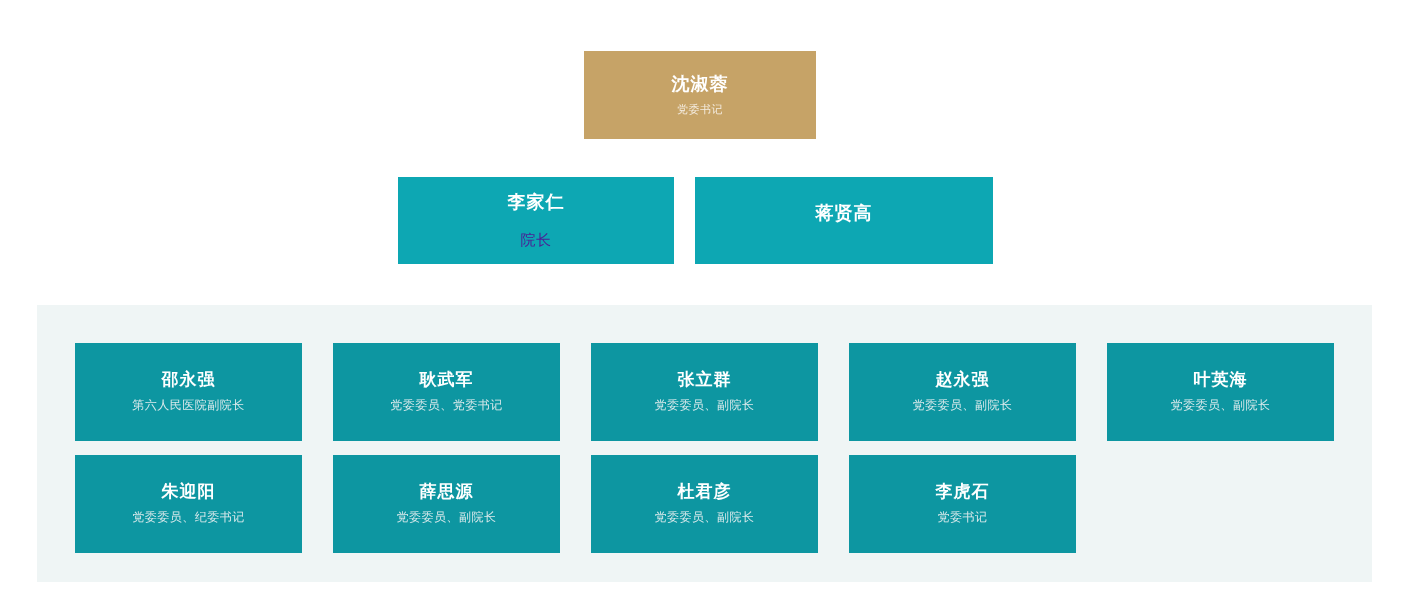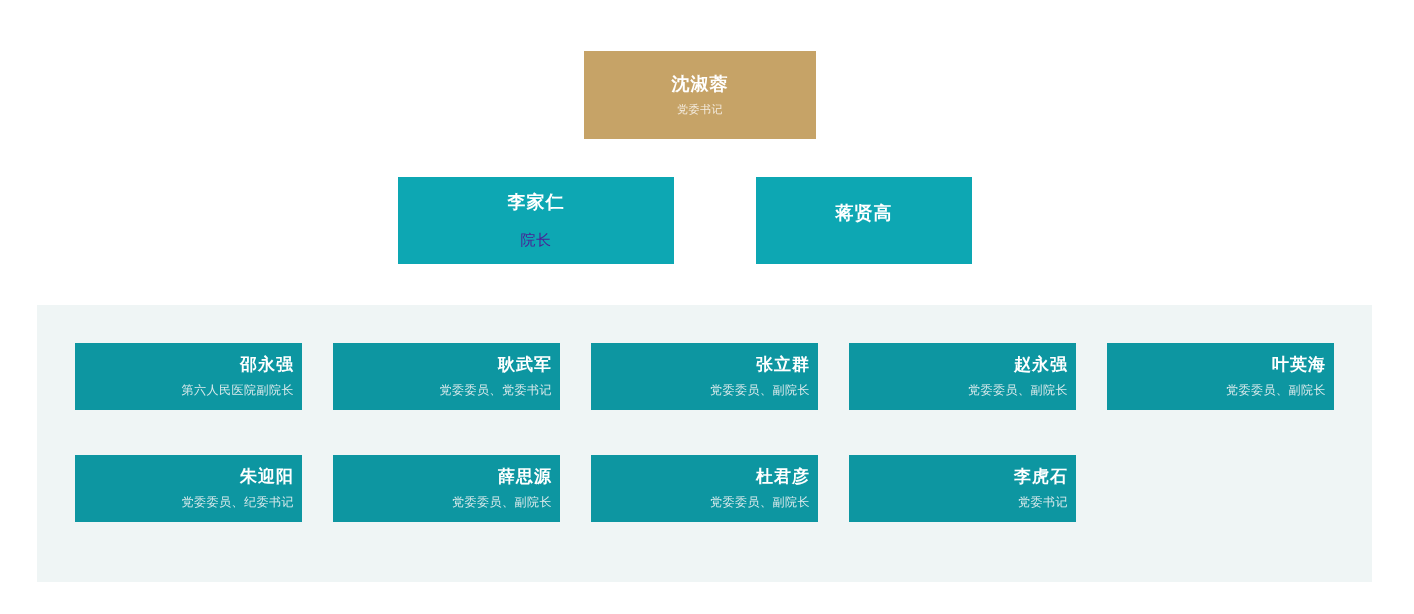--- a/index.html
+++ b/index.html
@@ -55,21 +55,21 @@
   .card.top .nm  { font-size: 18px; margin-bottom: 6px; }
   .card.top .ttl { font-size: 11px; color: #f4ece0; }
 
   
   .card.lvl2 {
     top: 177px;
     height: 87px;
     background: #0da7b3;
   }
   .card.lvl2.a { left: 398px; width: 276px; }
-  .card.lvl2.b { left: 756px; width: 216px; }
+  .card.lvl2.b { left: 695px; width: 298px; }
   .card.lvl2 .nm  { font-size: 18px; margin-bottom: 14px; }
   .card.lvl2 .ttl { font-size: 15px; color: #4c1d95; }
 
   
   #members-panel {
     position: absolute;
     left: 37px;
     top: 305px;
     width: 1335px;
     height: 277px;
@@ -84,24 +84,23 @@
     gap: 31px;
   }
   .grid-row.r1 { top: 38px; }
   .grid-row.r2 { top: 150px; }
 
   .card.member {
     position: relative;
     left: auto;
     top: auto;
     width: 227px;
-    height: 67px;
+    height: 98px;
     background: #0d96a1;
     flex: 0 0 227px;
-    align-items: flex-end;
   }
   .card.member .nm  { font-size: 17px; margin-bottom: 5px; }
   .card.member .ttl { font-size: 12px; color: #dbeaec; }
   .card.member .ttl + .ttl { margin-top: 0px; }
 </style>
 </head>
 <body>
 
 <div id="org-chart">
 

